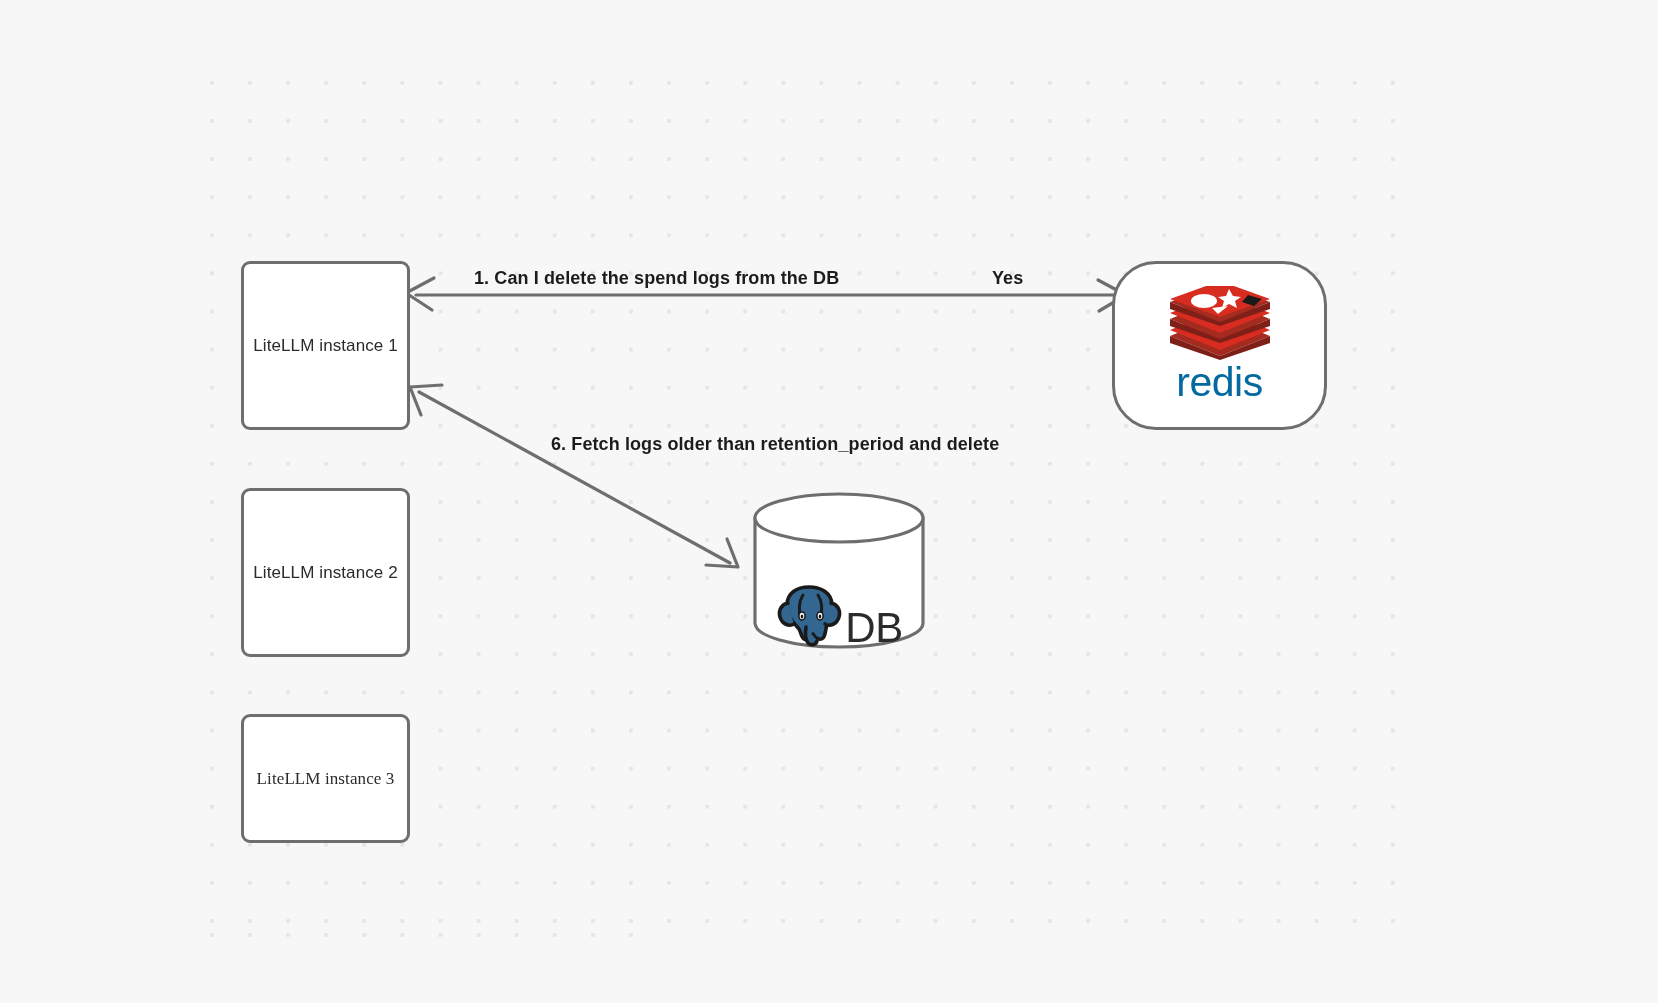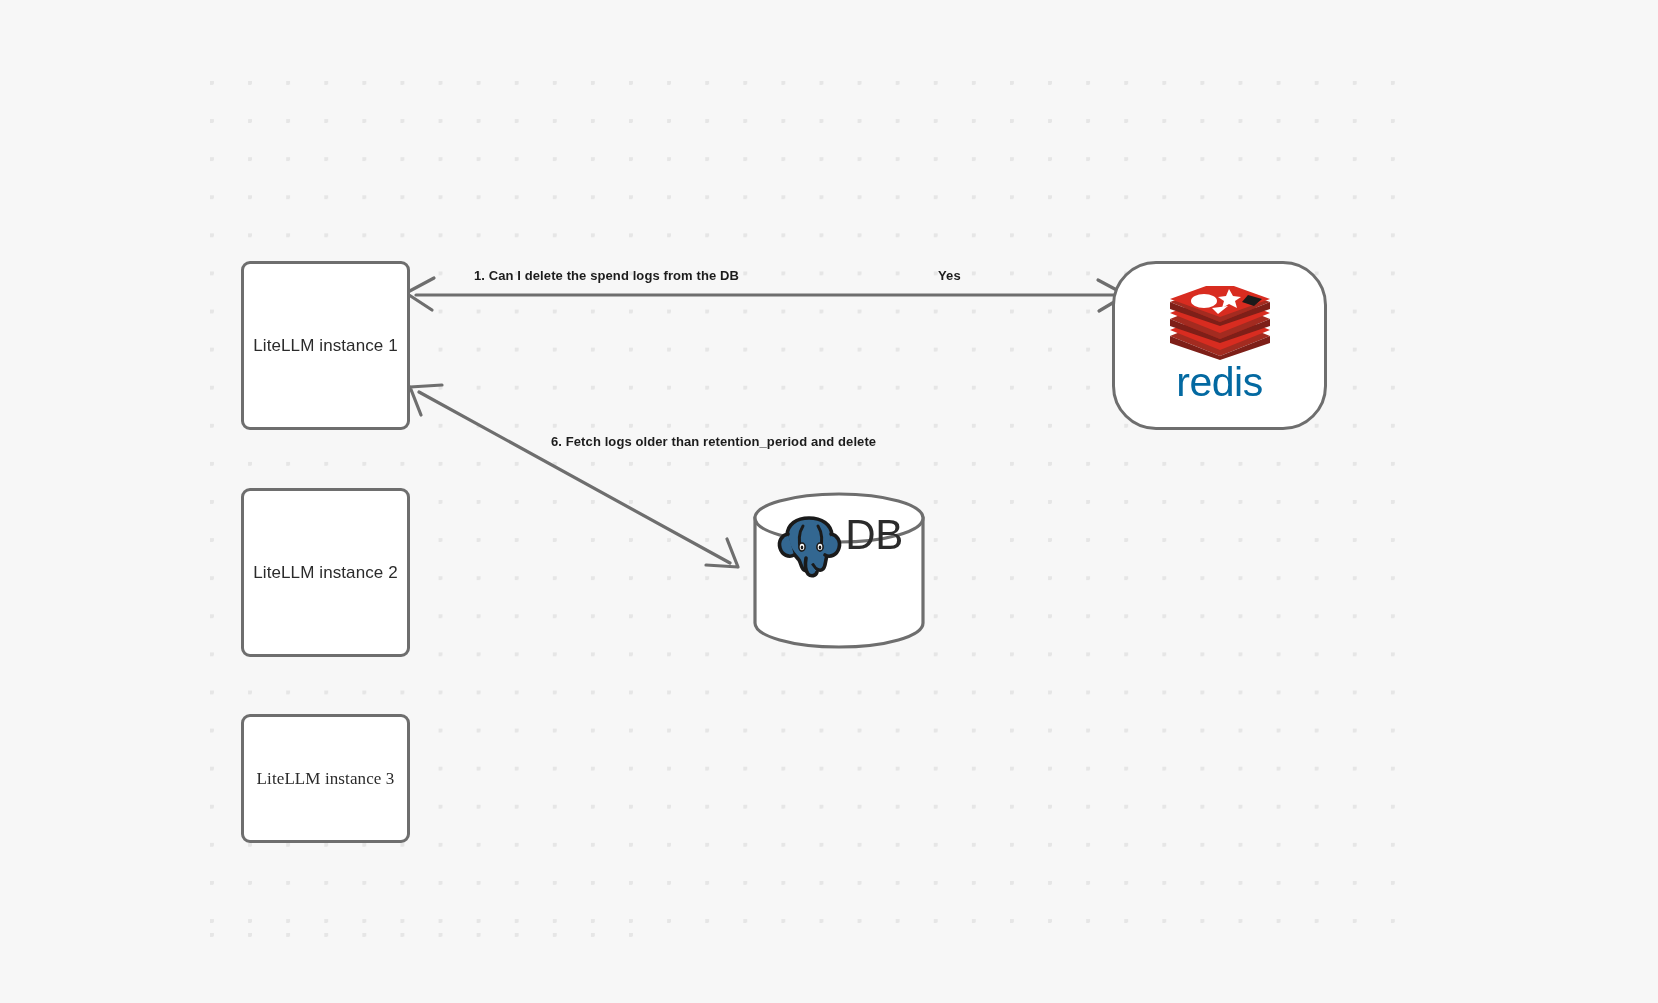--- a/index.html
+++ b/index.html
@@ -109,46 +109,46 @@
     width: 174px;
     height: 157px;
   }
   .db-content {
     position: absolute;
     left: 0;
     top: 0;
     width: 100%;
     height: 100%;
     display: flex;
-    align-items: flex-start;
+    align-items: flex-end;
     justify-content: center;
     gap: 2px;
     padding-top: 22px;
     box-sizing: border-box;
   }
   .db-text {
     font-size: 42px;
     color: #2b2b2b;
     font-weight: 400;
     letter-spacing: -0.5px;
     line-height: 1;
     font-family: "Liberation Sans", sans-serif;
   }
 
   
   .edge-label {
     position: absolute;
-    font-size: 13px;
+    font-size: 18px;
     font-weight: bold;
     color: #1c1c1c;
     white-space: nowrap;
     letter-spacing: 0.1px;
   }
   #edge-label-1 { left: 474px; top: 268px; }
-  #edge-label-1b { left: 938px; top: 268px; }
+  #edge-label-1b { left: 992px; top: 268px; }
   #edge-label-2 { left: 551px; top: 434px; }
 
   #edges {
     position: absolute;
     left: 0;
     top: 0;
     width: 1658px;
     height: 1003px;
     pointer-events: none;
   }

